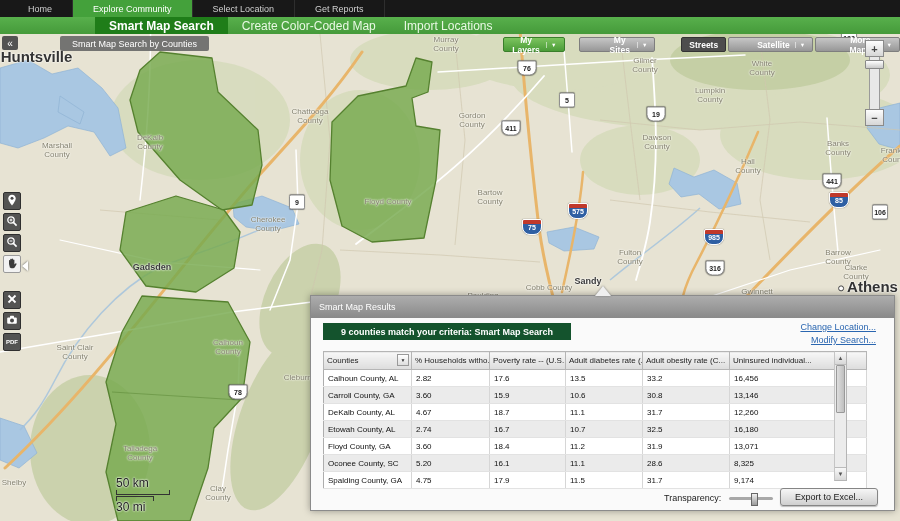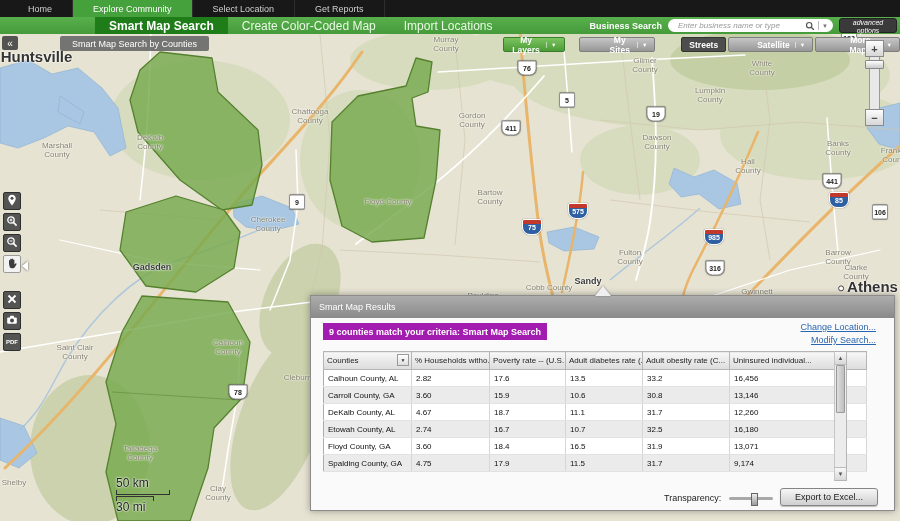--- a/index.html
+++ b/index.html
@@ -64,21 +64,21 @@
 
   
   .scalebar{position:absolute;left:116px;top:477px;z-index:5;font-size:12px;color:#222;text-shadow:0 0 2px #fff,0 0 2px #fff;line-height:1.1;}
   .scale-km-line{width:52px;height:4px;border:1px solid #333;border-top:none;}
   .scale-mi-line{width:36px;height:4px;border:1px solid #333;border-bottom:none;margin-top:1px;}
 
   
   .results{position:absolute;left:310px;top:295px;width:585px;height:216px;background:#fafafa;border:1px solid #8b8b8b;box-shadow:0 0 7px rgba(0,0,0,.35);z-index:15;box-sizing:border-box;}
   .r-collapse{position:absolute;top:-10px;left:50%;transform:translateX(-50%);width:0;height:0;border-left:8px solid transparent;border-right:8px solid transparent;border-bottom:10px solid #efefef;filter:drop-shadow(0 0 1px #777);cursor:pointer;}
   .r-header{height:22px;background:linear-gradient(#adadad,#898989);color:#fff;font-size:9px;display:flex;align-items:center;padding-left:8px;cursor:pointer;}
-  .r-banner{position:absolute;left:12px;top:27px;height:17px;background:#a21caf;color:#fff;font-size:9px;font-weight:bold;display:flex;align-items:center;padding:0 6px;}
+  .r-banner{position:absolute;left:12px;top:27px;height:17px;background:#14532d;color:#fff;font-size:9px;font-weight:bold;display:flex;align-items:center;padding:0 18px;}
   .r-links{position:absolute;right:18px;top:26px;display:flex;flex-direction:column;align-items:flex-end;gap:3px;}
   .r-links a{font-size:9px;color:#2a66b0;text-decoration:underline;cursor:pointer;}
   .r-tablewrap{position:absolute;left:12px;top:55px;width:524px;height:130px;}
   .r-table{border-collapse:collapse;table-layout:fixed;width:543px;font-size:8px;border:1px solid #adadad;}
   .r-table th{height:17px;background:linear-gradient(#f7f7f7,#dcdcdc);border:1px solid #b5b5b5;font-weight:normal;text-align:left;padding:0 3px;white-space:nowrap;overflow:hidden;color:#222;position:relative;cursor:pointer;}
   .r-table td{height:16px;border-right:1px solid #d6d6d6;border-bottom:1px solid #e2e2e2;padding:0 4px;white-space:nowrap;overflow:hidden;color:#111;background:#fff;}
   .r-table tr:nth-child(even) td{background:#ebebeb;}
   .counties-filter{position:absolute;right:2px;top:2px;width:12px;height:12px;background:linear-gradient(#fff,#ddd);border:1px solid #999;font-size:5px;color:#333;display:flex;align-items:center;justify-content:center;box-sizing:border-box;}
   .r-scroll{position:absolute;right:0;top:0;width:13px;height:130px;background:#ececec;border:1px solid #b5b5b5;border-left:1px solid #c5c5c5;box-sizing:border-box;cursor:pointer;}
   .r-scroll-up,.r-scroll-down{height:12px;font-size:6px;color:#555;display:flex;align-items:center;justify-content:center;background:linear-gradient(#f8f8f8,#d8d8d8);}
@@ -244,35 +244,20 @@
     <div class="tab">Home</div>
     <div class="tab active">Explore Community</div>
     <div class="tab">Select Location</div>
     <div class="tab">Get Reports</div>
   </nav>
 
   <nav class="subnav">
     <div class="subtab active">Smart Map Search</div>
     <div class="subtab">Create Color-Coded Map</div>
     <div class="subtab">Import Locations</div>
-    <div class="bsearch">
-      <span class="bs-label">Business Search</span>
-      <div class="bs-wrap">
-        <input class="bs-input" placeholder="Enter business name or type" style="">
-        <span style="display:flex;">
-          <svg width="10" height="10" viewBox="0 0 12 12">
-              <circle cx="5" cy="5" r="3.2" fill="none" stroke="#555" stroke-width="1.4"></circle>
-              <line x1="7.5" y1="7.5" x2="10.6" y2="10.6" stroke="#555" stroke-width="1.7"></line>
-            </svg>
-        </span>
-        <span class="bs-div"></span>
-        <span class="bs-caret">▼</span>
-      </div>
-      <button class="adv-btn">advanced options</button>
-    </div>
   </nav>
 
   <div class="mt-back">«</div>
   <div class="mt-breadcrumb">Smart Map Search by Counties</div>
   <div class="mt-buttons">
     <button class="mt-btn mt-green">
       <span>My Layers</span>
       <span class="caret">▼</span>
     </button>
     <button class="mt-btn mt-gray mt-sites">
@@ -404,23 +389,31 @@
               <td>2.74</td>
               <td>16.7</td>
               <td>10.7</td>
               <td>32.5</td>
               <td>16,180</td>
             </tr>
             <tr>
               <td>Floyd County, GA</td>
               <td>3.60</td>
               <td>18.4</td>
-              <td>16.5</td>
+              <td>11.2</td>
               <td>31.9</td>
               <td>13,071</td>
+            </tr>
+            <tr>
+              <td>Oconee County, SC</td>
+              <td>5.20</td>
+              <td>16.1</td>
+              <td>11.1</td>
+              <td>28.6</td>
+              <td>8,325</td>
             </tr>
             <tr>
               <td>Spalding County, GA</td>
               <td>4.75</td>
               <td>17.9</td>
               <td>11.5</td>
               <td>31.7</td>
               <td>9,174</td>
             </tr>
           </tbody>

